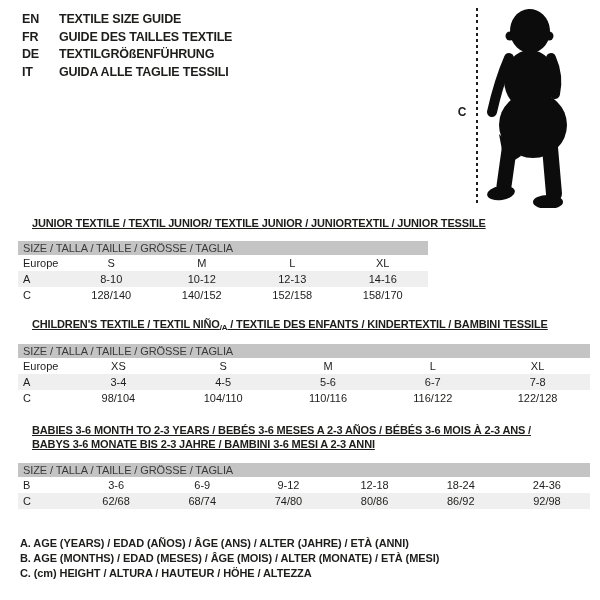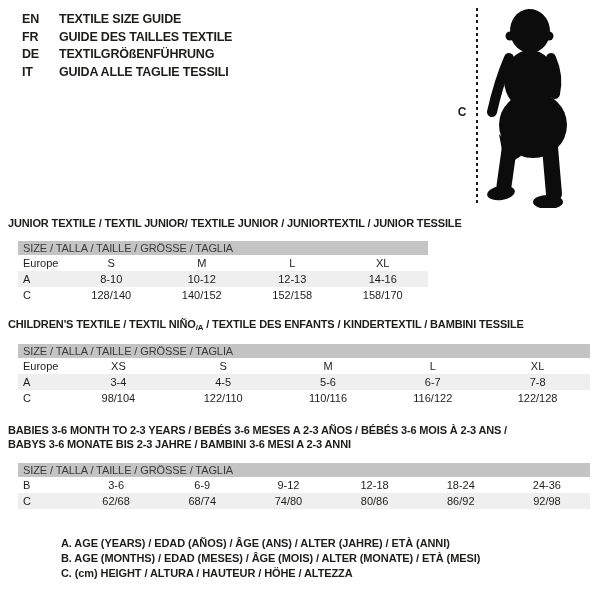--- a/index.html
+++ b/index.html
@@ -14,40 +14,40 @@
   .lang-title{white-space:nowrap;}
 
   
   .height-line{position:absolute;left:476px;top:8px;width:2px;height:198px;
                background:repeating-linear-gradient(to bottom,#1d1d1b 0 3px,transparent 3px 6.2px);}
   .height-label{position:absolute;left:454px;top:105px;width:16px;text-align:center;
                 font-size:12px;font-weight:bold;}
   .baby-figure{position:absolute;left:485px;top:6px;width:92px;height:202px;}
 
   
-  .sec-title{position:absolute;left:8px;font-size:11px;font-weight:bold;
-             letter-spacing:-0.15px;white-space:nowrap;line-height:14px;}
+  .sec-title{position:absolute;left:32px;font-size:11px;font-weight:bold;
+             letter-spacing:-0.15px;white-space:nowrap;line-height:14px;text-decoration:underline;}
   .sub-a{font-size:8px;vertical-align:-2px;}
 
   
   .size-table{position:absolute;left:18px;}
   .t-bar{height:14px;line-height:14px;background:#c4c4c4;color:#3a3a3a;
          font-size:11px;padding-left:5px;letter-spacing:-0.1px;}
   .trow{display:grid;height:16px;line-height:16px;font-size:11px;color:#1d1d1b;}
   .trow:nth-child(2){background:#efefef;}
   .t-junior .trow{grid-template-columns:48px repeat(4,1fr);}
   .t-children .trow{grid-template-columns:48px repeat(5,1fr);}
   .t-babies .trow{grid-template-columns:55px repeat(6,1fr);}
   .tcell{text-align:center;overflow:hidden;white-space:nowrap;}
   .tcell.label{text-align:left;padding-left:5px;}
 
   
   .notes{position:absolute;left:20px;top:536px;}
   .note-line{height:15px;line-height:15px;font-size:11px;font-weight:bold;
-             letter-spacing:-0.1px;white-space:nowrap;margin-left:41px;}
+             letter-spacing:-0.1px;white-space:nowrap;}
 </style>
 </head>
 <body>
 
 <div class="page">
 
   <div class="lang-block">
     <div class="lang-row">
       <span class="lang-code">EN</span>
       <span class="lang-title">TEXTILE SIZE GUIDE</span>
@@ -133,21 +133,21 @@
           <div class="tcell label">A</div>
           <div class="tcell">3-4</div>
           <div class="tcell">4-5</div>
           <div class="tcell">5-6</div>
           <div class="tcell">6-7</div>
           <div class="tcell">7-8</div>
         </div>
         <div class="trow">
           <div class="tcell label">C</div>
           <div class="tcell">98/104</div>
-          <div class="tcell">122/110</div>
+          <div class="tcell">104/110</div>
           <div class="tcell">110/116</div>
           <div class="tcell">116/122</div>
           <div class="tcell">122/128</div>
         </div>
       </div>
   </div>
 
   <div class="sec-title" style="top:423px">
     <span>BABIES 3-6 MONTH TO 2-3 YEARS / BEBÉS 3-6 MESES A 2-3 AÑOS / BÉBÉS 3-6 MOIS À 2-3 ANS /</span>
   </div>

